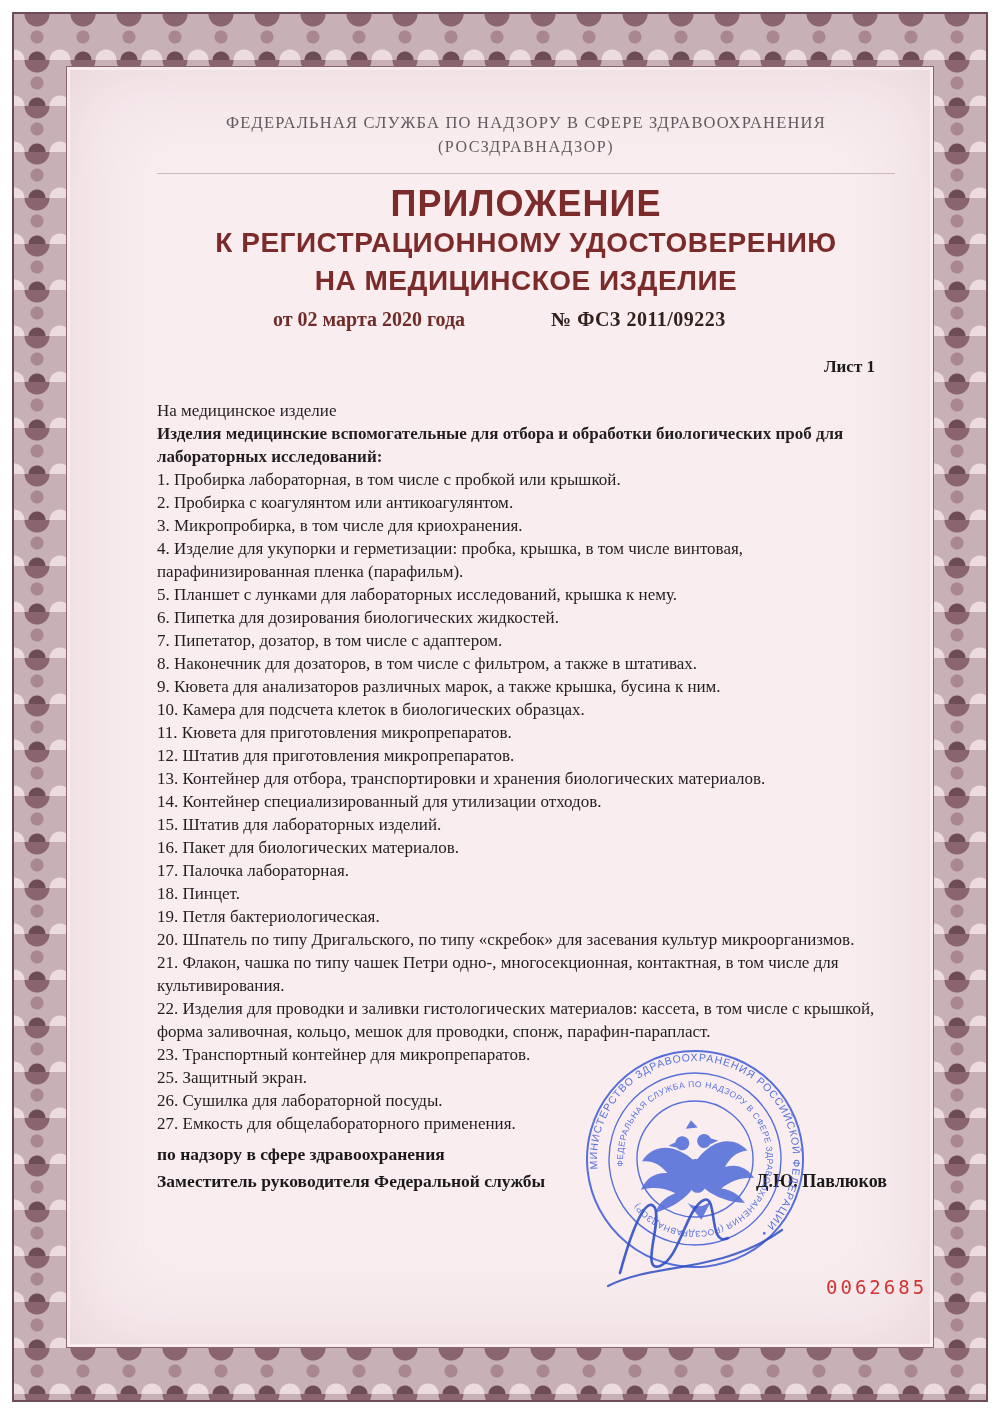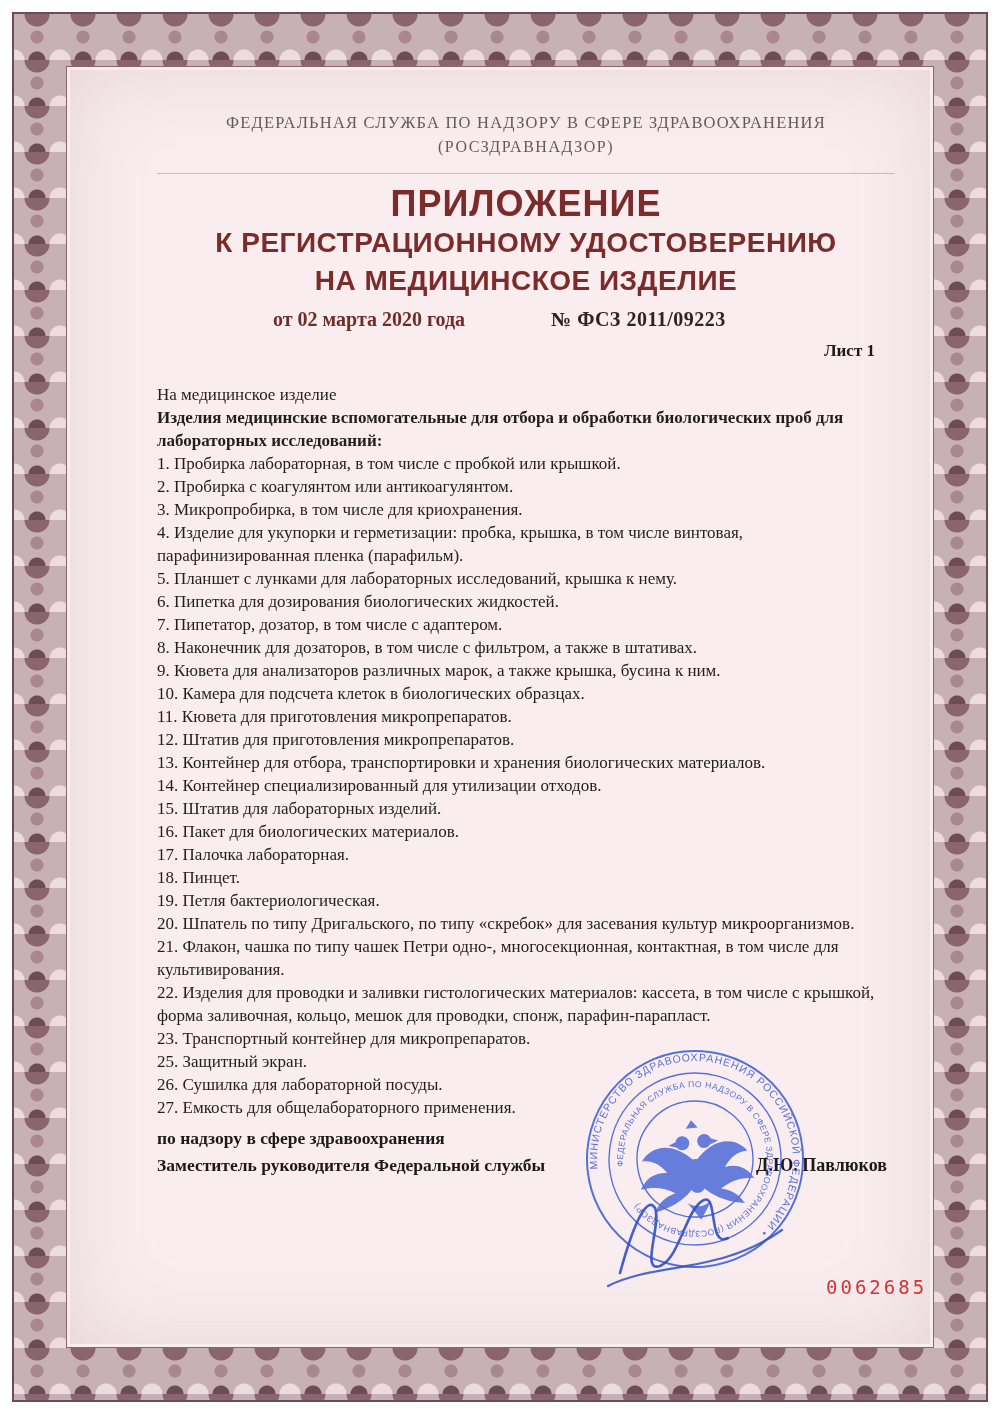--- a/index.html
+++ b/index.html
@@ -74,21 +74,21 @@
     font-size:20px;
   }
   .doc-number{
     margin-left:86px;
     color:#33211e;
     font-weight:bold;
     font-size:20px;
     letter-spacing:0.5px;
   }
   .sheet-row{
-    margin-top:10px;
+    margin-top:26px;
     text-align:right;
     padding-right:20px;
     color:#1d1a1b;
     font-weight:bold;
     font-size:17px;
   }
   .doc-body{
     margin-top:22px;
     color:#211e1f;
     font-size:17px;

